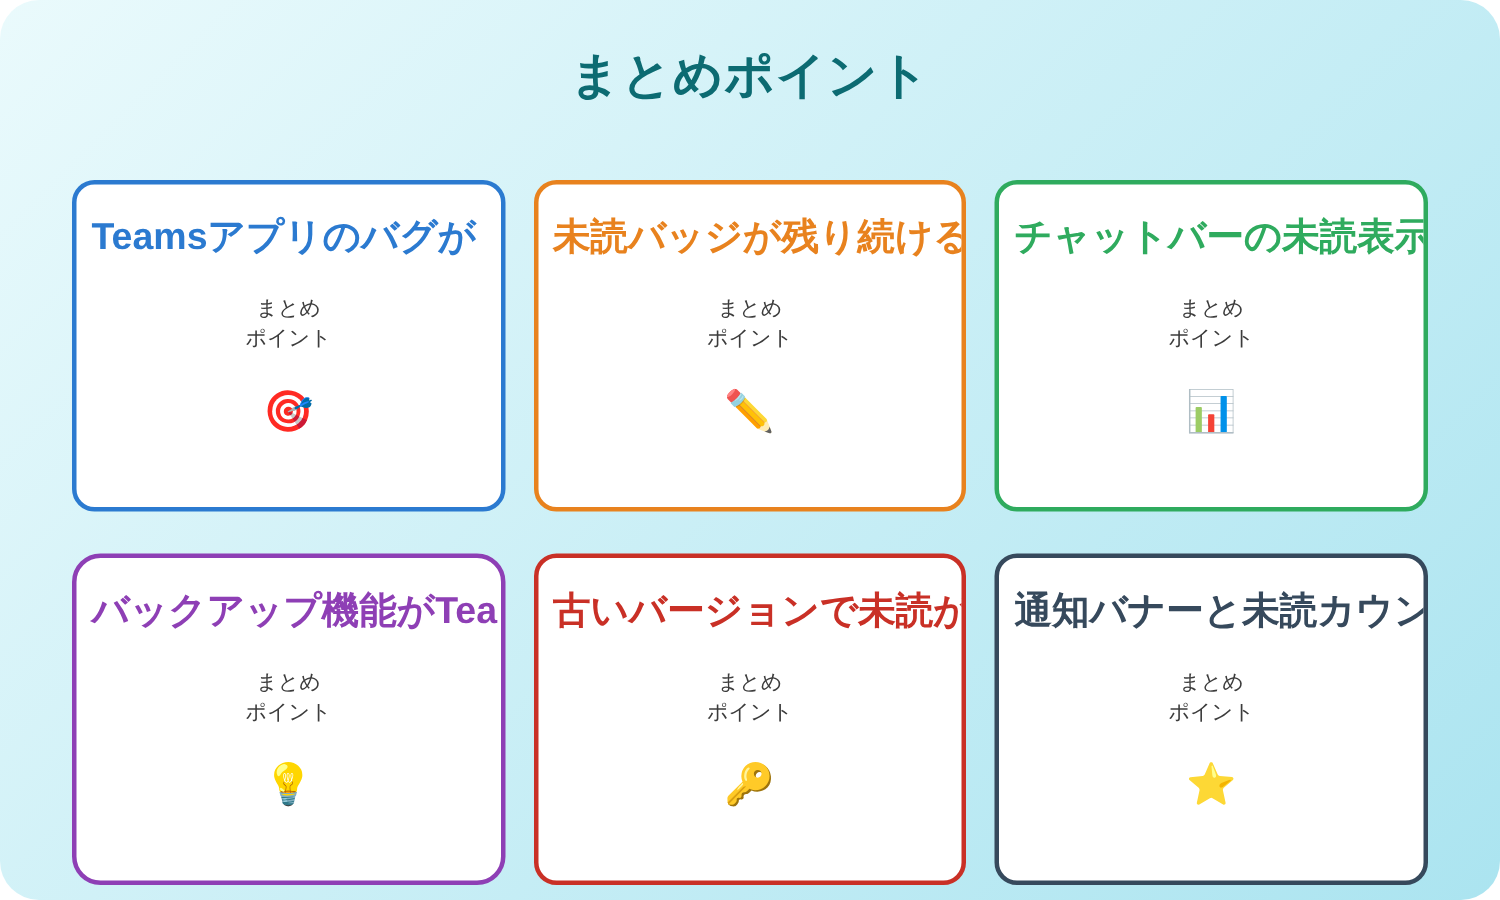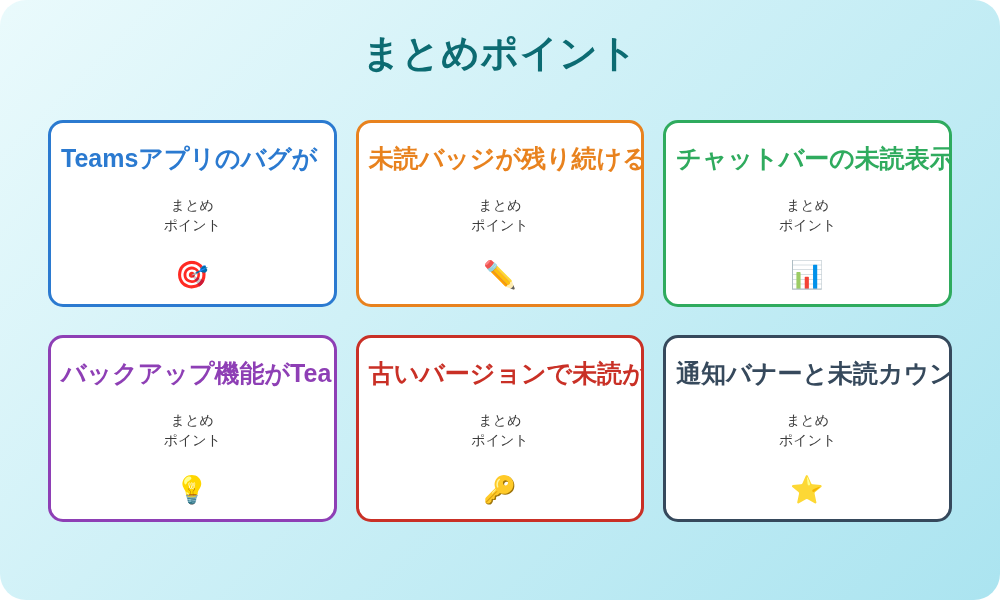--- a/index.html
+++ b/index.html
@@ -23,32 +23,32 @@
     background: linear-gradient(135deg, #eafafc 0%, #dff5fa 28%, #c5ecf6 62%, #abe4f0 100%);
     overflow: hidden;
   }
 
   #slide-title {
     position: absolute;
     left: 0;
     top: 28px;
     width: 1000px;
     text-align: center;
-    font-size: 38px;
+    font-size: 33px;
     font-weight: bold;
     letter-spacing: 0.5px;
     color: #0c6b72;
   }
 
   #card-grid {
     position: absolute;
     left: 48px;
     top: 120px;
     width: 904px;
-    height: 402px;
+    height: 470px;
     display: grid;
     grid-template-columns: repeat(3, 1fr);
     grid-template-rows: repeat(2, 1fr);
     column-gap: 19px;
     row-gap: 28px;
   }
 
   .card {
     position: relative;
     box-sizing: border-box;
@@ -129,21 +129,21 @@
 
     <div class="card" style="border-color: rgb(47, 171, 94);">
       <div class="card-heading" style="color: rgb(47, 171, 94);">チャットバーの未読表示が</div>
       <div class="card-body">
         <span class="body-line">まとめ</span>
         <span class="body-line">ポイント</span>
       </div>
       <div class="card-icon">📊</div>
     </div>
 
-    <div class="card" style="border-color: rgb(142, 63, 181);">
+    <div class="card" style="border-color: rgb(142, 63, 181); border-radius: 19px;">
       <div class="card-heading" style="color: rgb(142, 63, 181);">バックアップ機能がTea</div>
       <div class="card-body">
         <span class="body-line">まとめ</span>
         <span class="body-line">ポイント</span>
       </div>
       <div class="card-icon">💡</div>
     </div>
 
     <div class="card" style="border-color: rgb(201, 48, 38);">
       <div class="card-heading" style="color: rgb(201, 48, 38);">古いバージョンで未読が消</div>

